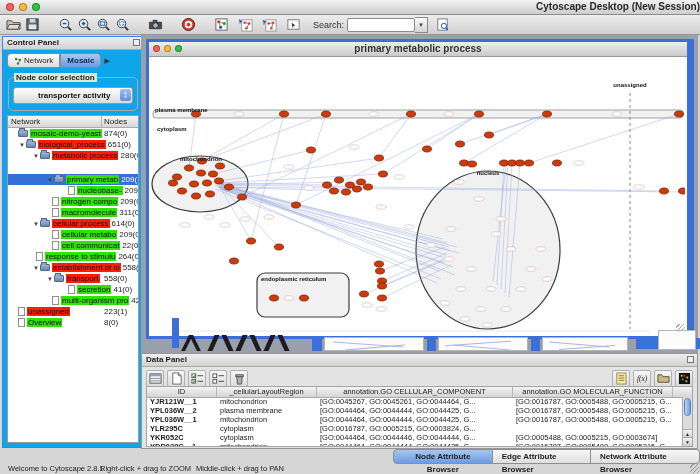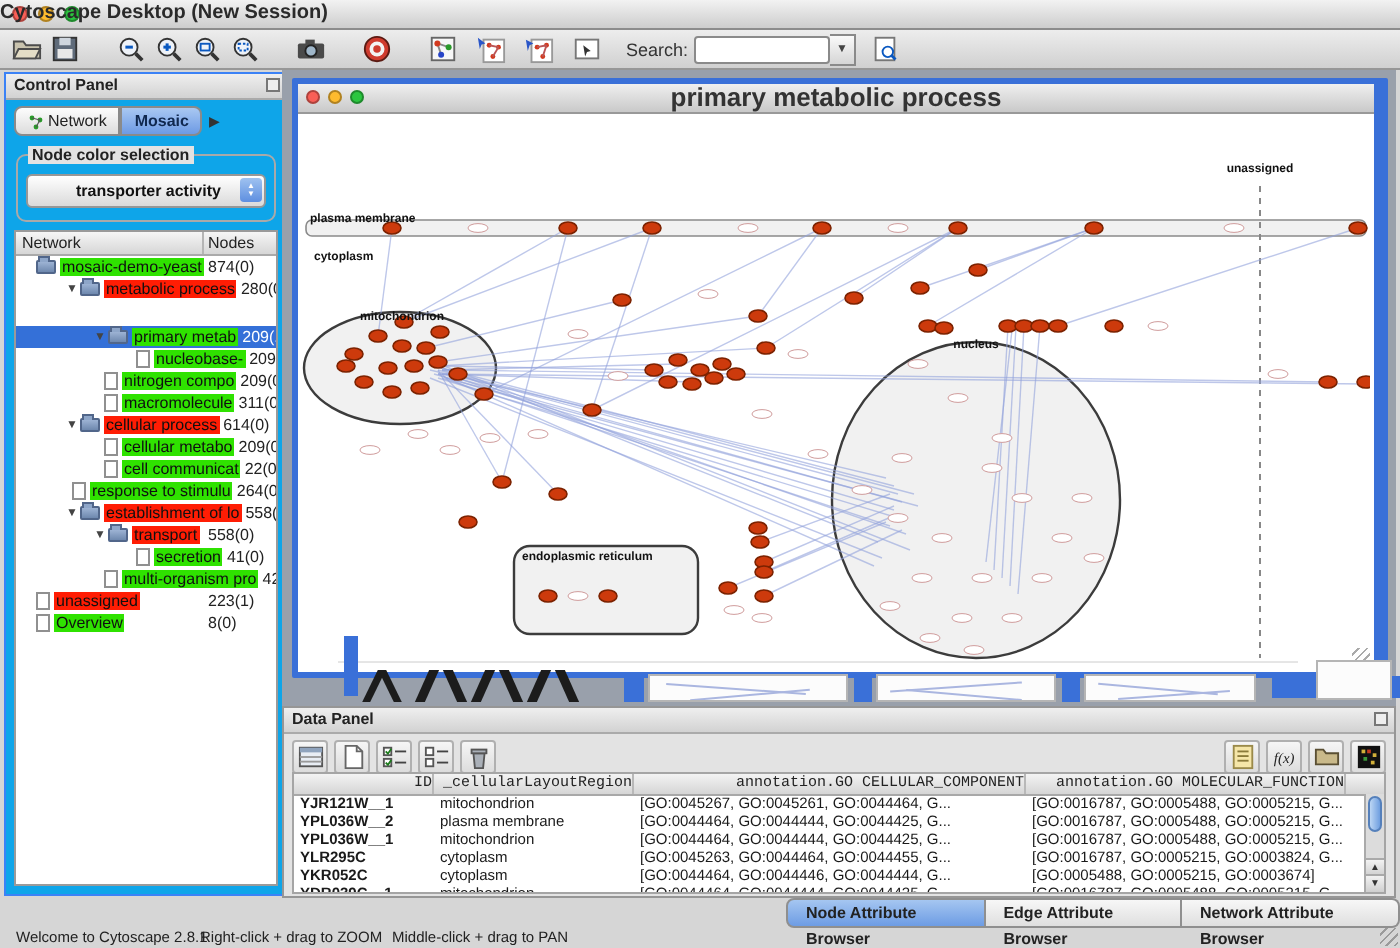--- a/index.html
+++ b/index.html
@@ -2,21 +2,21 @@
 <html><head>
 <meta charset="utf-8">
 <style>
   html,body{margin:0;padding:0;background:#888;}
   #stage{position:relative;width:700px;height:474px;background:#d6d6d6;overflow:hidden;
          font-family:"Liberation Sans",sans-serif;color:#222;-webkit-font-smoothing:antialiased;}
   
   #titlebar{position:absolute;left:0;top:0;width:700px;height:14px;
     background:linear-gradient(#f2f2f2,#cdcdcd);border-bottom:1px solid #8c8c8c;}
   #titlebar .title{position:absolute;left:0;right:0;top:0;height:14px;line-height:14px;
-    text-align:left;font-size:10px;font-weight:bold;color:#2a2a2a;}
+    text-align:right;font-size:10px;font-weight:bold;color:#2a2a2a;}
   .lights{position:absolute;left:6px;top:3px;display:flex;gap:5px;}
   .light{width:8px;height:8px;border-radius:50%;border:1px solid rgba(0,0,0,.3);box-sizing:border-box;}
   .l-close{background:#f95f57}.l-min{background:#febb2e}.l-zoom{background:#2bc63f}
   
   #toolbar{position:absolute;left:0;top:15px;width:700px;height:20px;
     background:linear-gradient(#ededed,#d0d0d0);border-bottom:1px solid #979797;
     display:flex;align-items:center;padding:0 4px;box-sizing:border-box;}
   .tbtn{width:19px;height:18px;display:flex;align-items:center;justify-content:center;flex:none;}
   .gap{width:14px;flex:none;}
   .sgap{width:5px;flex:none;}
@@ -63,21 +63,21 @@
   .nm.green{background:#2fe200;}
   .nm.red{background:#ff1d04;}
   .ct{margin-left:auto;width:34px;text-align:left;padding-left:2px;color:#222;flex:none;}
   .trow.sel .ct{color:#fff;}
   
   #desktop{position:absolute;left:141px;top:35px;width:557px;height:318px;background:#99a0ab;}
   #inner-window{position:absolute;left:5px;top:4px;width:548px;height:300px;border:3px solid #3a70d8;
     border-right-width:7px;background:#fff;box-sizing:border-box;border-radius:1px;}
   #iw-titlebar{height:14px;background:linear-gradient(#efefef,#c9c9c9);border-bottom:1px solid #999;position:relative;}
   #iw-titlebar .title{position:absolute;left:0;right:0;top:0;height:14px;line-height:14px;text-align:center;
-    font-size:13px;font-weight:bold;color:#333;}
+    font-size:10px;font-weight:bold;color:#333;}
   #iw-titlebar .lights{left:4px;top:3px;gap:4px;}
   #iw-titlebar .light{width:7px;height:7px;}
   #canvas{position:relative;width:536px;height:276px;background:#fff;overflow:hidden;}
   #netsvg{position:absolute;left:0;top:0;}
   .edge{stroke:#93a3dc;stroke-width:.7;opacity:.6;}
   .node{fill:#cd3a0c;stroke:#7c2200;stroke-width:.8;}
   .pill{fill:#fff;stroke:#d09c9c;stroke-width:.5;}
   .rgn{fill:#f1f1f1;stroke:#3c3c3c;stroke-width:1.2;}
   .rgn-label{position:absolute;font-size:6px;font-weight:bold;color:#111;line-height:7px;}
   #canvas-grip{position:absolute;right:0;bottom:0;width:9px;height:9px;
@@ -89,39 +89,39 @@
   .thumb i{position:absolute;background:#aab6e0;height:1px;}
   
   #data-panel{position:absolute;left:141px;top:353px;width:557px;height:96px;background:#e3e3e3;
     border:1px solid #969696;box-sizing:border-box;}
   #dp-toolbar{height:20px;display:flex;align-items:center;gap:3px;padding:1px 4px 0 4px;}
   .dbtn{width:18px;height:17px;display:flex;align-items:center;justify-content:center;flex:none;
     border:1px solid #b0b0b0;border-radius:2px;background:linear-gradient(#f6f6f6,#dcdcdc);box-sizing:border-box;}
   .dbtn.right1{margin-left:auto;}
   #dp-table{position:absolute;left:4px;top:32px;right:4px;bottom:1px;background:#fff;border:1px solid #a5a5a5;box-sizing:border-box;}
   #dp-thead{display:flex;height:10px;border-bottom:1px solid #a8a8a8;background:linear-gradient(#f3f3f3,#d5d5d5);font-size:7.5px;}
-  #dp-thead span{border-right:1px solid #b8b8b8;text-align:right;line-height:10px;overflow:hidden;white-space:nowrap;box-sizing:border-box;font-family:Liberation Mono, monospace;}
+  #dp-thead span{border-right:1px solid #b8b8b8;text-align:center;line-height:10px;overflow:hidden;white-space:nowrap;box-sizing:border-box;}
   .cw0{width:70px;}.cw1{width:100px;}.cw2{width:196px;}.cw3{width:160px;}.cwf{flex:1;border-right:none!important;}
   #dp-tbody{position:absolute;left:0;top:10px;right:10px;bottom:0;overflow:hidden;}
   .drow{display:flex;height:9px;font-size:7.5px;line-height:9px;white-space:nowrap;}
   .dc{overflow:hidden;box-sizing:border-box;padding-left:3px;color:#1a1a1a;}
   .dc.c0{width:70px;font-weight:bold;}
   .dc.c1{width:100px;}
   .dc.c2{width:196px;}
   .dc.c3{width:160px;}
   #dp-scroll{position:absolute;right:0;top:10px;bottom:0;width:10px;background:#dcdcdc;border-left:1px solid #aaa;box-sizing:border-box;}
   #dp-thumb{position:absolute;left:1px;right:1px;top:1px;height:18px;border-radius:4px;
     background:linear-gradient(90deg,#bcd6f4,#6f9fe0);border:1px solid #5580bb;box-sizing:border-box;}
   .sarrow{position:absolute;left:0;right:0;height:8px;background:linear-gradient(#f2f2f2,#cfcfcf);
     border-top:1px solid #aaa;font-size:5px;text-align:center;line-height:8px;color:#333;}
   
   #bottom-tabs{position:absolute;left:393px;top:449px;height:13px;display:flex;}
   .btab{height:13px;line-height:13px;font-size:8px;font-weight:bold;color:#222;padding:0 9px;
     border:1px solid #8f8f8f;border-left:none;background:linear-gradient(#f7f7f7,#dfdfdf);}
-  .btab.first{border-left:1px solid #8f8f8f;border-radius:4px 0 0 4px;}
+  .btab.first{border-left:1px solid #8f8f8f;border-radius:4px 0 0 4px;text-align:center;}
   .btab.last{border-radius:0 4px 4px 0;}
   .btab.sel{background:linear-gradient(#a5c6f1,#6d9ce4);}
   #status-bar{position:absolute;left:0;top:463px;width:700px;height:11px;font-size:7.5px;color:#222;}
   #status-bar span{position:absolute;top:1px;}
   #stage-grip{position:absolute;right:1px;bottom:1px;width:9px;height:9px;
     background:repeating-linear-gradient(135deg,transparent 0 2px,#9a9a9a 2px 3px);}
   svg{display:block;}
 </style>
 </head>
 <body>
@@ -292,20 +292,27 @@
         <span class="h1">Network</span>
         <span class="h2">Nodes</span>
       </div>
       <div id="tree-body">
           <div class="trow">
             <span class="ind" style="width: 2px;"></span>
             <span class="arr"></span>
             <span class="fold"></span>
             <span class="nm green">mosaic-demo-yeast</span>
             <span class="ct">874(0)</span>
+          </div>
+          <div class="trow">
+            <span class="ind" style="width: 10px;"></span>
+            <span class="arr">▼</span>
+            <span class="fold"></span>
+            <span class="nm red">biological_process</span>
+            <span class="ct">651(0)</span>
           </div>
           <div class="trow">
             <span class="ind" style="width: 24px;"></span>
             <span class="arr">▼</span>
             <span class="fold"></span>
             <span class="nm red">metabolic process</span>
             <span class="ct">280(0)</span>
           </div>
           <div class="trow sel">
             <span class="ind" style="width: 38px;"></span>
@@ -708,21 +715,20 @@
           </div>
           <div class="drow">
             <span class="dc c0">YPL036W__1</span>
             <span class="dc c1">mitochondrion</span>
             <span class="dc c2">[GO:0044464, GO:0044444, GO:0044425, G...</span>
             <span class="dc c3">[GO:0016787, GO:0005488, GO:0005215, G...</span>
           </div>
           <div class="drow">
             <span class="dc c0">YLR295C</span>
             <span class="dc c1">cytoplasm</span>
-            <span class="dc c2">[GO:0045263, GO:0044464, GO:0044455, G...</span>
             <span class="dc c3">[GO:0016787, GO:0005215, GO:0003824, G...</span>
           </div>
           <div class="drow">
             <span class="dc c0">YKR052C</span>
             <span class="dc c1">cytoplasm</span>
             <span class="dc c2">[GO:0044464, GO:0044446, GO:0044444, G...</span>
             <span class="dc c3">[GO:0005488, GO:0005215, GO:0003674]</span>
           </div>
           <div class="drow">
             <span class="dc c0">YDR039C__1</span>

